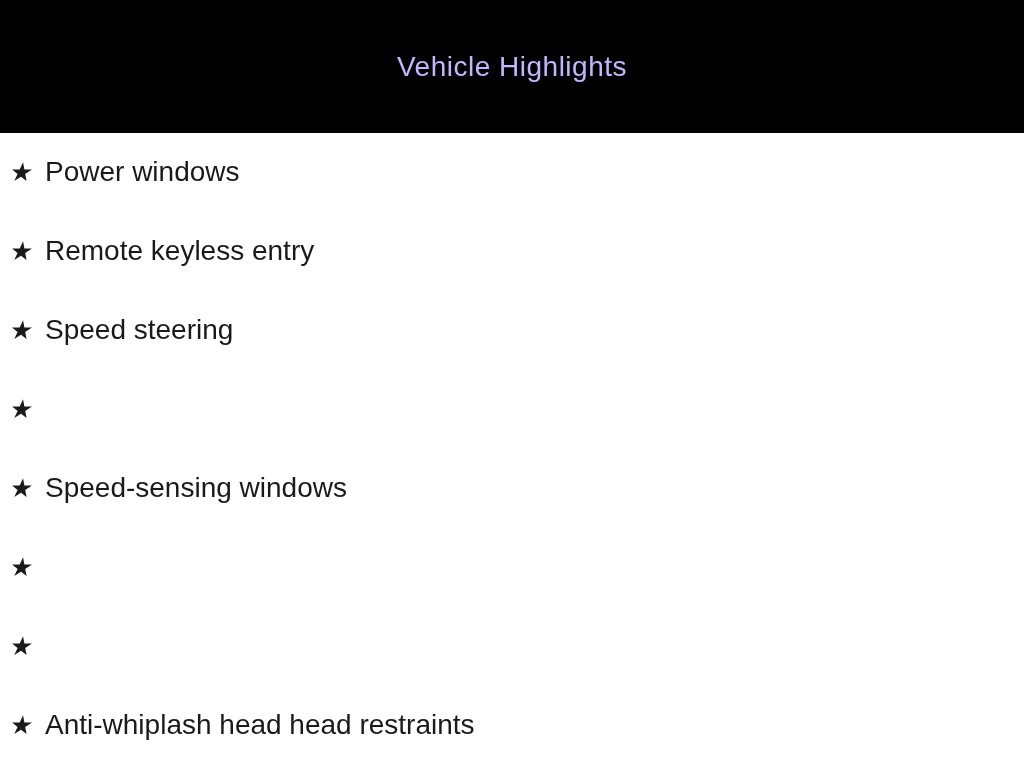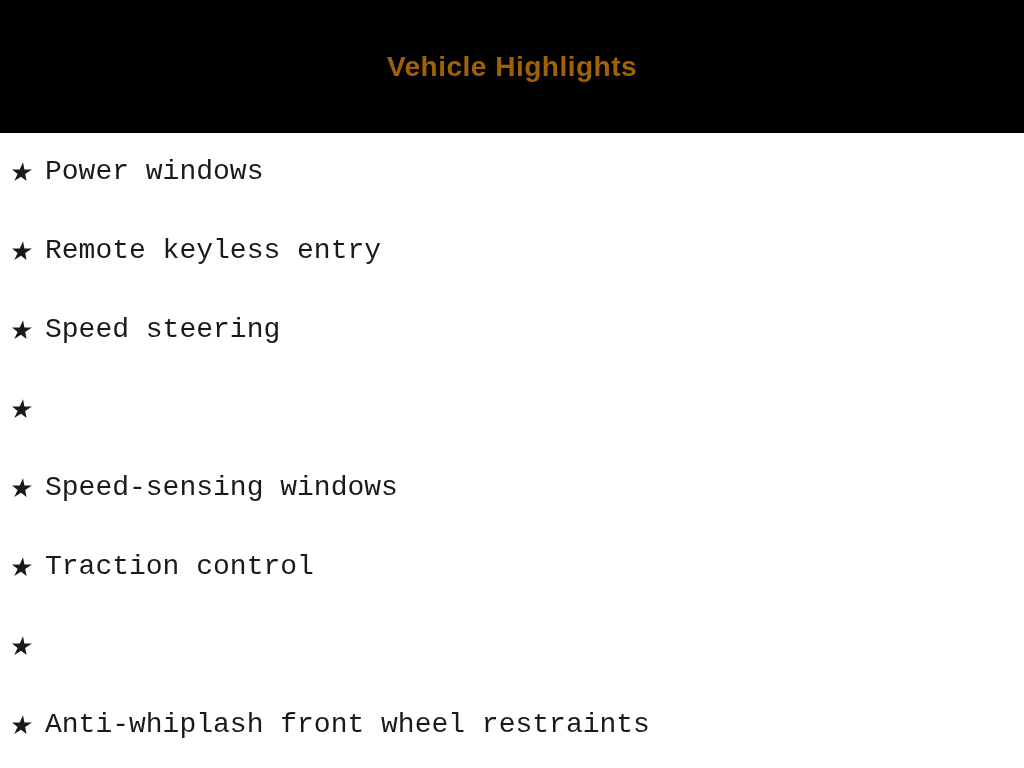--- a/index.html
+++ b/index.html
@@ -15,23 +15,23 @@
     width: 100%;
     height: 133px;
     background: #000000;
     display: flex;
     align-items: center;
     justify-content: center;
     box-sizing: border-box;
   }
   .header h1 {
     margin: 0;
-    color: #a16207;
+    color: #c4b5fd;
     font-size: 28px;
-    font-weight: 700;
+    font-weight: 400;
     letter-spacing: 0.5px;
     font-family: "Liberation Sans", sans-serif;
   }
   .list {
     padding-top: 22px;
     padding-left: 10px;
   }
   .item {
     display: flex;
     align-items: flex-start;
@@ -49,21 +49,21 @@
     font-size: 26px;
     line-height: 34px;
     color: #1a1a1a;
     font-family: "DejaVu Sans", sans-serif;
   }
   .star-glyph {
     display: inline-block;
     transform: skewX(-8deg);
   }
   .label {
-    font-family: Liberation Mono, monospace;
+    font-family: Liberation Sans, sans-serif;
   }
 </style>
 </head>
 <body>
 
 <div class="header">
   <h1>Vehicle Highlights</h1>
 </div>
 
 <div class="list" id="highlights-list">
@@ -86,24 +86,23 @@
     <span class="star"><span class="star-glyph">★</span></span>
   </div>
 
   <div class="item">
     <span class="star"><span class="star-glyph">★</span></span>
     <span class="label">Speed-sensing windows</span>
   </div>
 
   <div class="item">
     <span class="star"><span class="star-glyph">★</span></span>
-    <span class="label">Traction control</span>
   </div>
 
   <div class="item">
     <span class="star"><span class="star-glyph">★</span></span>
   </div>
 
   <div class="item">
     <span class="star"><span class="star-glyph">★</span></span>
-    <span class="label">Anti-whiplash front wheel restraints</span>
+    <span class="label">Anti-whiplash head head restraints</span>
   </div>
 </div>
 
 </body></html>

